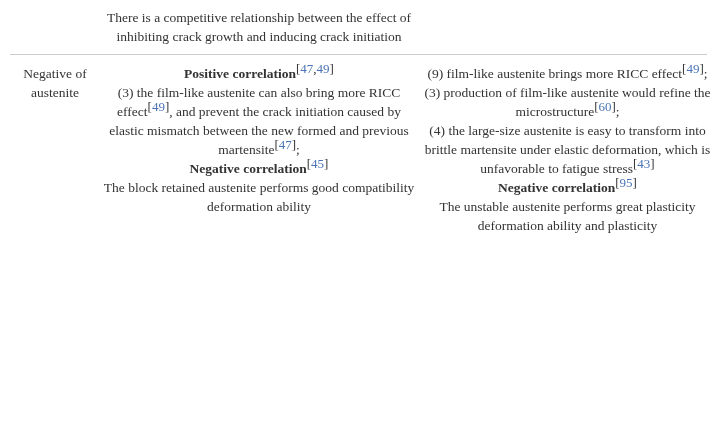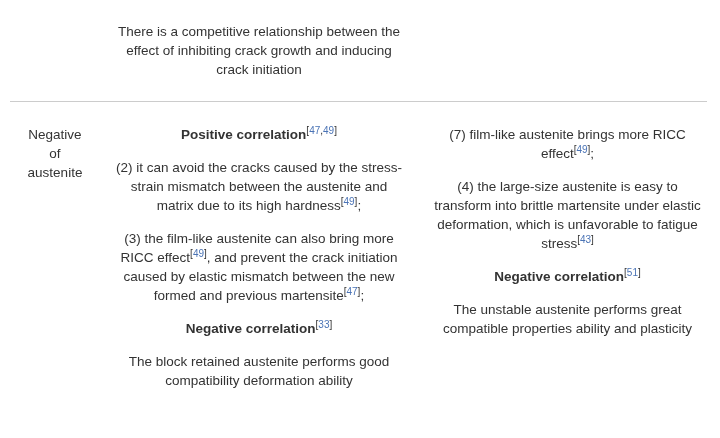--- a/index.html
+++ b/index.html
@@ -13,24 +13,24 @@
     width:720px;height:438px;overflow:hidden;
     font-family:"Liberation Sans",sans-serif;
     font-size:13.5px;line-height:19px;color:var(--text);
   }
   .doc{padding-left:10px;width:707px;box-sizing:border-box;}
   .grid{display:grid;grid-template-columns:90px 318px 299px;}
   .row-top{padding-top:8px;padding-bottom:8px;}
   .divider{border-top:1px solid var(--divider);height:0;}
   .row-main{padding-top:9px;}
   .cell{text-align:center;}
-  .para{margin:14px;}
+  .para{margin:0;font-family:Liberation Serif, serif;}
   b{font-weight:700;}
   sup{
-    font-size:10px;line-height:0;vertical-align:baseline;
+    font-size:13px;line-height:0;vertical-align:baseline;
     position:relative;top:-5px;
   }
   a.ref{color:var(--link);text-decoration:none;cursor:pointer;}
 </style>
 </head>
 <body>
 
 <div class="doc">
 
   <div class="grid row-top">
@@ -42,26 +42,26 @@
   </div>
 
   <div class="divider"></div>
 
   <div class="grid row-main">
     <div class="cell">
         <div class="para"><span>Negative of austenite</span></div>
       </div>
     <div class="cell">
         <div class="para"><b>Positive correlation</b><sup>[<a class="ref">47</a>,<a class="ref">49</a>]</sup></div>
-        <div class="para"><span>(2) it can avoid the cracks caused by the stress-strain mismatch between the austenite and matrix due to its high hardness</span><sup>[<a class="ref">49</a>]</sup><span>;</span></div>
         <div class="para"><span>(3) the film-like austenite can also bring more RICC effect</span><sup>[<a class="ref">49</a>]</sup><span>, and prevent the crack initiation caused by elastic mismatch between the new formed and previous martensite</span><sup>[<a class="ref">47</a>]</sup><span>;</span></div>
-        <div class="para"><b>Negative correlation</b><sup>[<a class="ref">33</a>]</sup></div>
+        <div class="para"><b>Negative correlation</b><sup>[<a class="ref">45</a>]</sup></div>
         <div class="para"><span>The block retained austenite performs good compatibility deformation ability</span></div>
       </div>
     <div class="cell">
-        <div class="para"><span>(7) film-like austenite brings more RICC effect</span><sup>[<a class="ref">49</a>]</sup><span>;</span></div>
+        <div class="para"><span>(9) film-like austenite brings more RICC effect</span><sup>[<a class="ref">49</a>]</sup><span>;</span></div>
+        <div class="para"><span>(3) production of film-like austenite would refine the microstructure</span><sup>[<a class="ref">60</a>]</sup><span>;</span></div>
         <div class="para"><span>(4) the large-size austenite is easy to transform into brittle martensite under elastic deformation, which is unfavorable to fatigue stress</span><sup>[<a class="ref">43</a>]</sup></div>
-        <div class="para"><b>Negative correlation</b><sup>[<a class="ref">51</a>]</sup></div>
-        <div class="para"><span>The unstable austenite performs great compatible properties ability and plasticity</span></div>
+        <div class="para"><b>Negative correlation</b><sup>[<a class="ref">95</a>]</sup></div>
+        <div class="para"><span>The unstable austenite performs great plasticity deformation ability and plasticity</span></div>
       </div>
   </div>
 
 </div>
 
 </body></html>

